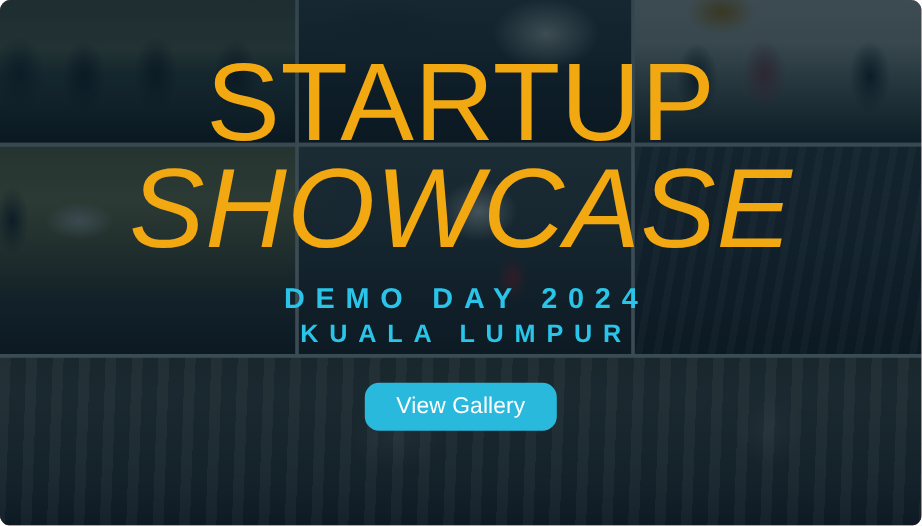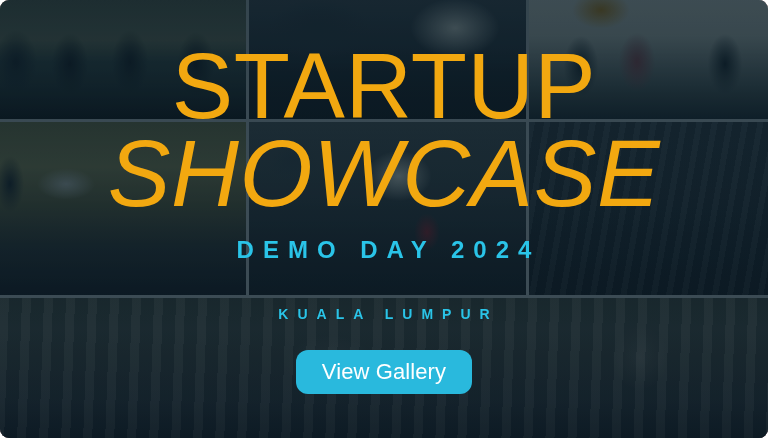--- a/index.html
+++ b/index.html
@@ -153,37 +153,36 @@
     display: block;
     font-family: "Liberation Sans", sans-serif;
     font-weight: 700;
     font-size: 24px;
     letter-spacing: 9px;
     color: #2ac4e8;
     white-space: nowrap;
     text-indent: 9px;
   }
   .subtitle-line-2 {
-    font-size: 14px;
+    font-size: 21px;
     letter-spacing: 9px;
-    margin-top: 40px;
   }
 
   .cta-wrap {
     margin-top: 26px;
   }
   .cta-button {
     display: inline-block;
     background: #29b9dd;
     color: #ffffff;
     border: none;
     border-radius: 12px;
     padding: 8px 26px 9px 26px;
     font-family: "Liberation Sans", sans-serif;
-    font-size: 22px;
+    font-size: 19px;
     font-weight: 400;
     letter-spacing: 0.1px;
     cursor: pointer;
     line-height: 1.25;
   }
 </style>
 </head>
 <body>
 
 <div class="hero">

